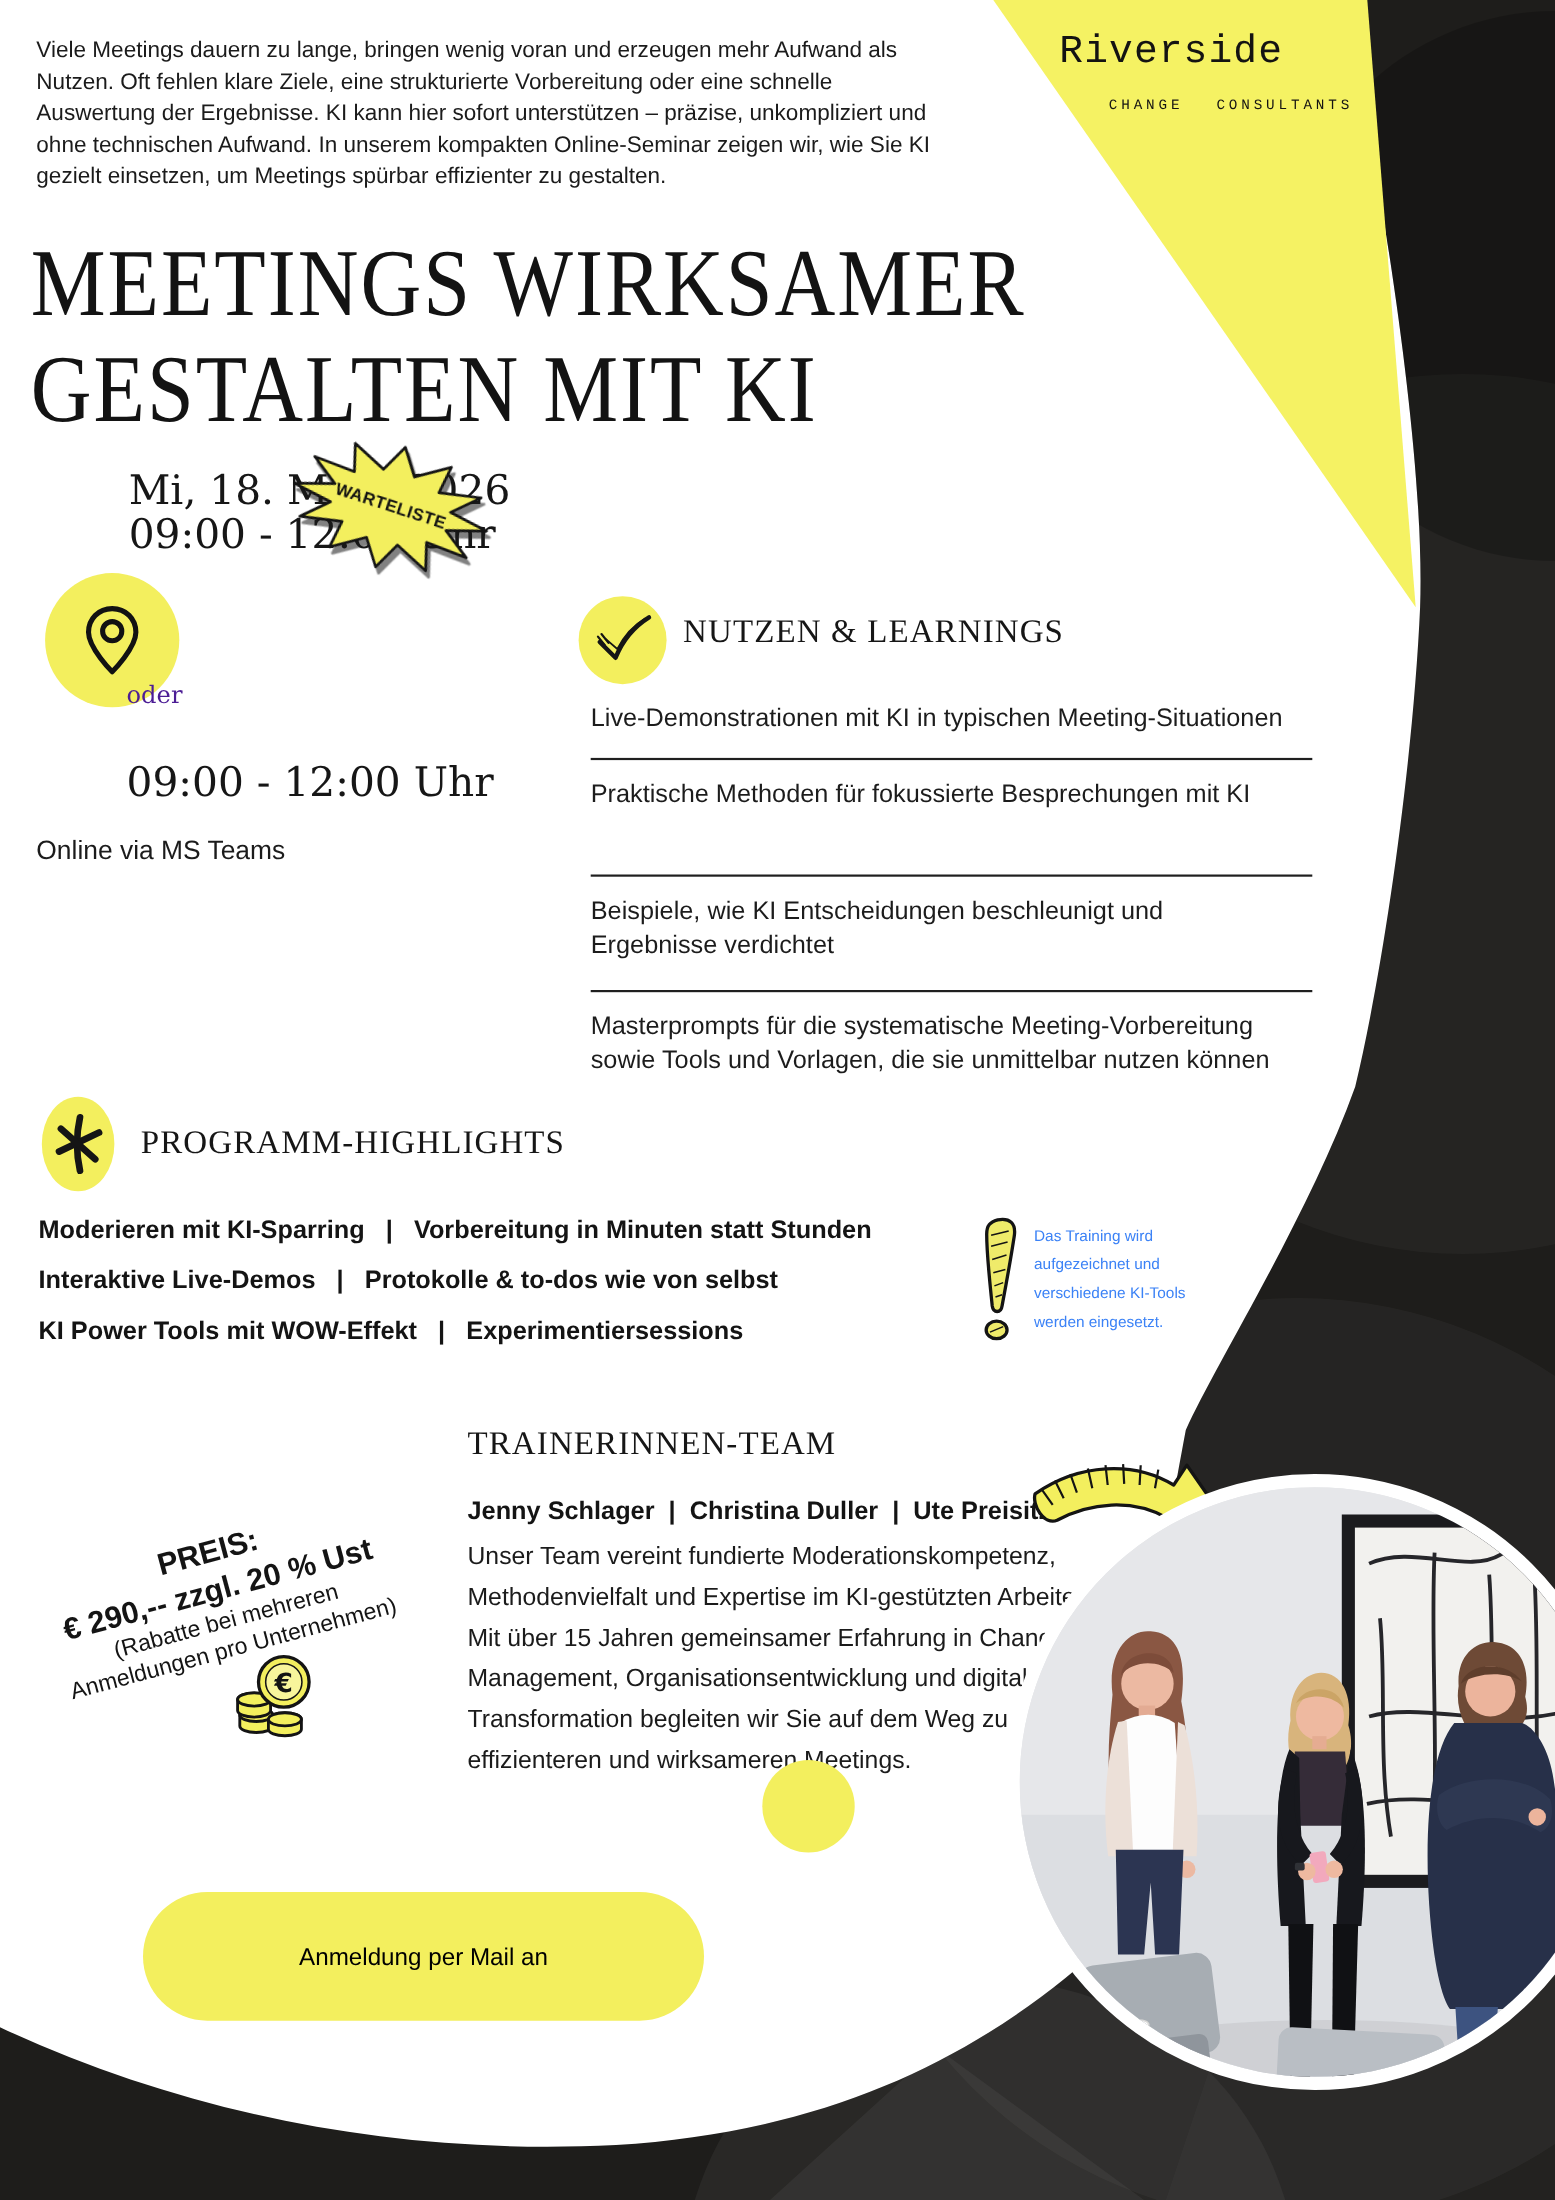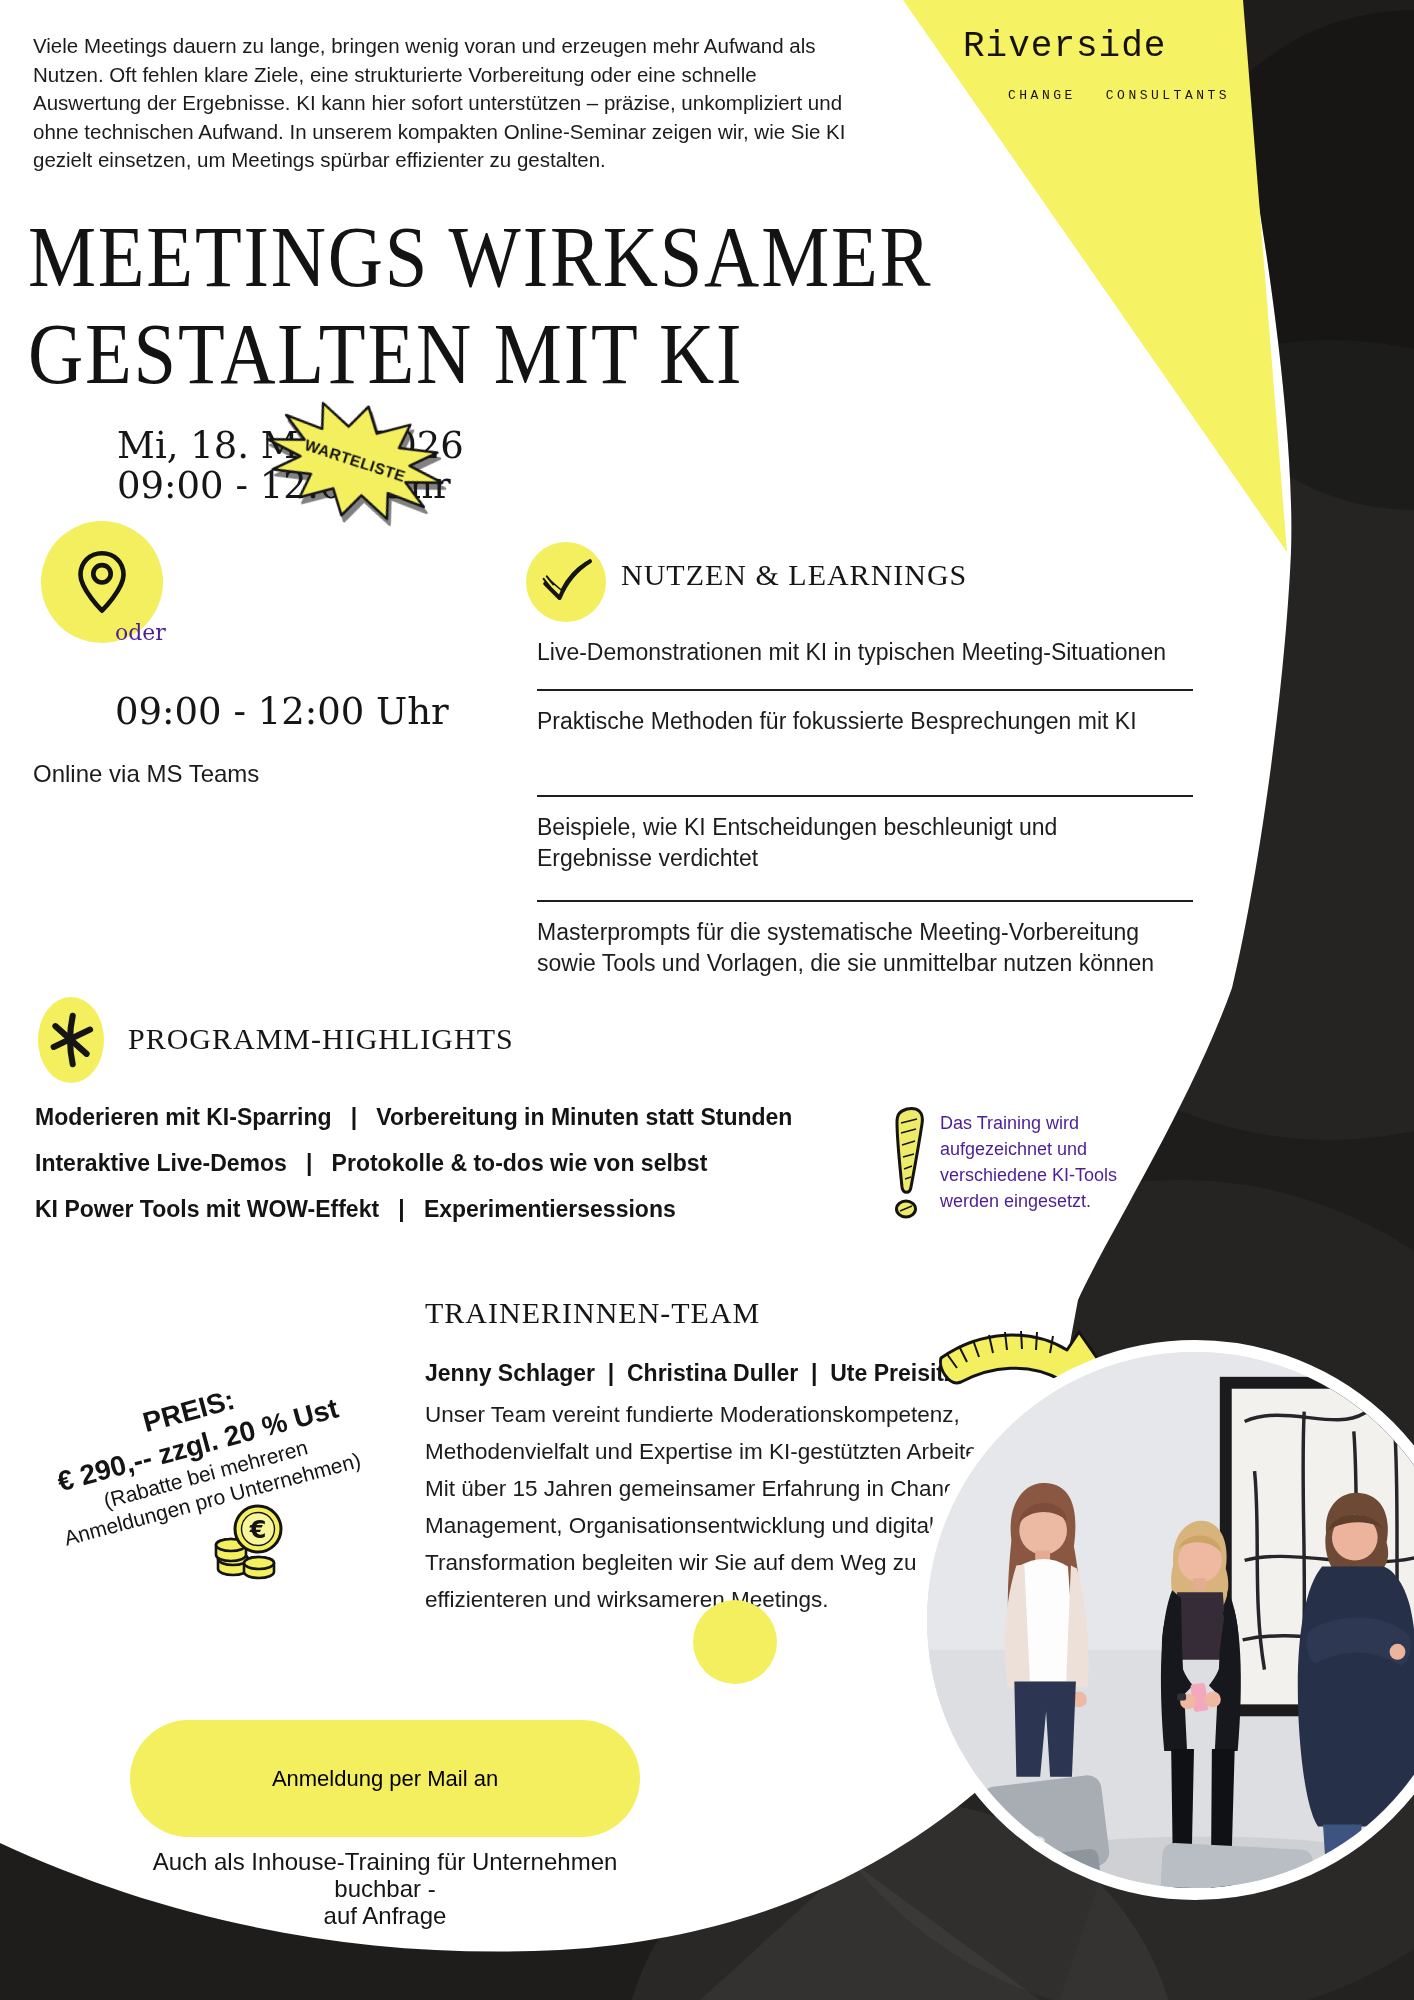--- a/index.html
+++ b/index.html
@@ -60,21 +60,21 @@
             display:flex;align-items:center;justify-content:center;}
   .hl-head{left:128px;top:1022px;}
   .hl{font-size:23px;font-weight:bold;color:#141414;text-align:right;}
   .hl1{left:35px;top:1104px;}
   .hl2{left:35px;top:1150px;}
   .hl3{left:35px;top:1196px;}
 
   
   .excl{left:891px;top:1105px;}
   .note{left:940px;top:1110px;}
-  .note div{font-size:18px;line-height:26px;color:#4c1d95;}
+  .note div{font-size:14px;line-height:26px;color:#3b82f6;}
 
   
   .team-head{left:425px;top:1296px;}
   .team-names{left:425px;top:1360px;font-size:23px;font-weight:bold;color:#141414;}
   .team-desc{left:425px;top:1396px;}
   .team-desc div{font-size:22.5px;line-height:37px;color:#1b1b1b;white-space:nowrap;}
 
   
   .price{left:-15px;top:1392px;width:430px;text-align:center;transform:rotate(-15deg);color:#141414;}
   .price .big{font-size:28px;font-weight:bold;line-height:35px;white-space:nowrap;}
@@ -320,18 +320,14 @@
       <g stroke="#d8d8d6" stroke-width="1.5" fill="#ffffff">
         <path d="M100,492 h18 v13 a9,4 0 0 1 -18,0 z"></path>
         <ellipse cx="109" cy="492" rx="9" ry="4"></ellipse>
       </g>
     </svg>
   </div>
 
   <div class="abs z2 reg-pill">
     <div>Anmeldung per Mail an</div>
   </div>
-  <div class="abs z2 footer-note">
-    <div>Auch als Inhouse-Training für Unternehmen buchbar -</div>
-    <div>auf Anfrage</div>
-  </div>
 
 </div>
 
 </body></html>

